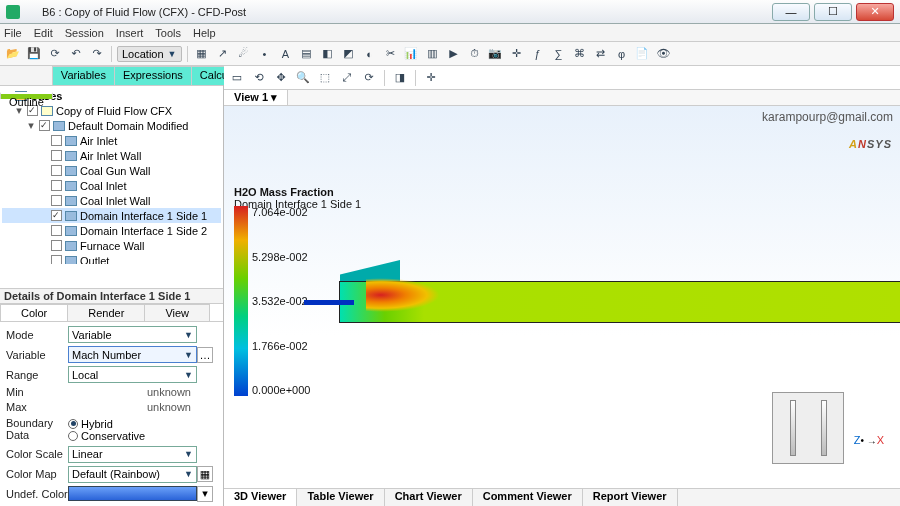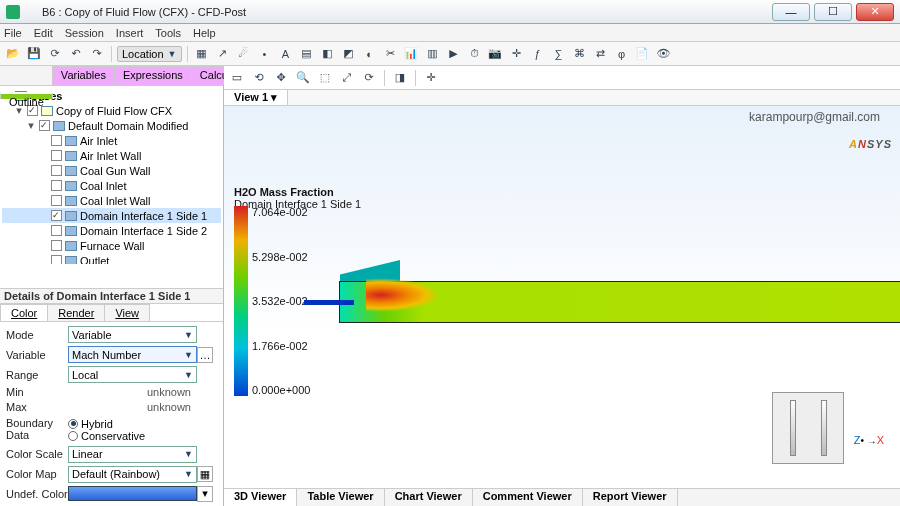--- a/index.html
+++ b/index.html
@@ -12,52 +12,52 @@
   .winbtn.close { background:linear-gradient(#f7a8a0,#d64a38); border-color:#b33; color:#fff;}
   .menubar { height:18px; background:#f4f4f4; border-bottom:1px solid #ccc; display:flex; align-items:center; padding:0 4px; gap:12px; color:#333; }
   .menubar span { cursor:default; }
   .toolbar { height:24px; background:#f7f7f7; border-bottom:1px solid #ccc; display:flex; align-items:center; padding:0 4px; gap:3px;}
   .tbtn { width:18px; height:18px; border:1px solid transparent; display:flex; align-items:center; justify-content:center; color:#345; }
   .tsep { width:1px; height:16px; background:#ccc; margin:0 2px;}
   .locbox { display:flex; align-items:center; gap:4px; border:1px solid #bbb; padding:1px 4px; border-radius:2px; background:#e5e5e5;}
   .content { display:flex; height:calc(506px - 24px - 18px - 24px); }
   .leftpanel { width:224px; border-right:1px solid #bbb; background:#fff; display:flex; flex-direction:column; }
   .tabs { height:20px; background:#f4f4f4; border-bottom:1px solid #ccc; display:flex;}
-  .tab { padding:2px 8px; border:1px solid #ccc; border-bottom:none; background:#f0abfc; margin-right:-1px; cursor:default;}
+  .tab { padding:2px 8px; border:1px solid #ccc; border-bottom:none; background:#5eead4; margin-right:-1px; cursor:default;}
   .tab.active { background:#84cc16; border-top:2px solid #fff; position:relative; top:14px;margin-top:12px;}
   .tree { flex:0 0 178px; overflow:auto; padding:2px 2px; }
   .tree-row { display:flex; align-items:center; height:15px; gap:3px; white-space:nowrap;}
   .tw { width:10px; text-align:center; color:#555;}
   .cb { width:11px; height:11px; border:1px solid #888; background:#fff; display:inline-block;}
   .cb.checked::after { content:"✓"; font-size:9px; position:relative; top:-3px; left:0; color:#333;}
   .nico { width:12px; height:10px; display:inline-block; background:#9bd; border:1px solid #58a;}
   .tree-row.sel { background:#cde4ff; }
   .detailshdr { height:16px; border-top:1px solid #ccc; border-bottom:1px solid #ccc; background:#f4f4f4; padding:1px 4px; font-weight:bold; color:#333;margin-top:24px;}
   .dtabs { height:18px; display:flex; border-bottom:1px solid #ccc;}
-  .dtab { padding:2px 10px; border:1px solid #ccc; border-bottom:none; background:#f4f4f4; margin-right:-1px;text-decoration:underline;}
+  .dtab { padding:2px 20px; border:1px solid #ccc; border-bottom:none; background:#f4f4f4; margin-right:-1px;}
   .dtab.active { background:#fff;}
   .form { padding:4px 6px; display:grid; grid-template-columns:62px 1fr 20px; row-gap:3px; align-items:center;}
   .form label { color:#222; }
   .combo, .txt { height:17px; border:1px solid #7a9; background:#fff; padding:0 3px; width:100%; display:flex; align-items:center; justify-content:space-between;}
   .combo.blue { border-color:#4a80d0; background:#eef5ff;}
   .caret { color:#246; font-size:9px; }
   .unknown { color:#555; text-align:right; padding-right:6px;}
   .radio { display:inline-flex; align-items:center; gap:3px; margin-right:10px;}
   .radio .dot { width:10px; height:10px; border:1px solid #666; border-radius:50%; display:inline-flex; align-items:center; justify-content:center;}
   .radio .dot.sel::after { content:""; width:5px; height:5px; background:#246; border-radius:50%;}
   .swatch { height:15px; background:linear-gradient(#6aa0f8,#2a63d8); border:1px solid #345;}
   .btnrow { display:flex; gap:40px; padding:4px 6px;}
   .btn { height:20px; border:1px solid #888; background:linear-gradient(#fdfdfd,#e6e6e6); padding:2px 12px; border-radius:2px;}
   .btn.primary { border-color:#2a6ad0; box-shadow:0 0 2px #6af;}
   .rightpanel { flex:1; display:flex; flex-direction:column; background:#fff; position:relative;}
   .viewbar { height:24px; border-bottom:1px solid #ccc; display:flex; align-items:center; padding:0 4px; gap:4px;}
   .viewtab { height:16px; border-bottom:1px solid #ccc; background:#f7f7f7; display:flex;}
   .vtab { padding:1px 10px; border-right:1px solid #ccc; background:#fff; font-weight:bold;}
   .canvas { flex:1; background:linear-gradient(#e8f1fb,#fff 60%); position:relative; overflow:hidden;}
-  .watermark { position:absolute; top:4px; right:20px; font-size:12px; color:#555;}
+  .watermark { position:absolute; top:4px; right:7px; font-size:12px; color:#555;}
   .ansys { position:absolute; top:26px; right:8px; font-weight:bold; font-style:italic; font-size:18px; letter-spacing:1px;}
   .ansys .a{color:#d4a017}.ansys .n{color:#c0392b}.ansys .s{color:#555}
   .legend { position:absolute; top:100px; left:10px; display:flex;}
   .colorbar { width:14px; height:190px; background:linear-gradient(to bottom,#d62020 0%,#f0b000 18%,#6ad000 38%,#00d080 58%,#00c0e0 75%,#0040d0 100%);}
   .ticks { margin-left:4px; display:flex; flex-direction:column; justify-content:space-between; height:190px; color:#111;}
   .ltitle { position:absolute; top:80px; left:10px; color:#111; line-height:12px;}
   .contourbody { position:absolute; top:166px; left:116px; right:0; height:66px;}
   .cb-main { position:absolute; top:10px; left:0; right:0; height:40px; background:linear-gradient(to right,#00e0b0 0%, #6ad000 8%, #a8e000 15%, #b0e000 100%); outline:1px solid #222;}
   .cb-wedge { position:absolute; top:-12px; left:0; width:60px; height:24px; background:#0aa; clip-path:polygon(0 60%,100% 0,100% 100%,0 100%); }
   .cb-flame { position:absolute; top:6px; left:26px; width:74px; height:34px; background:radial-gradient(ellipse at 20% 50%, #d62020 0%, #f08000 30%, #f0c000 55%, transparent 70%);}

